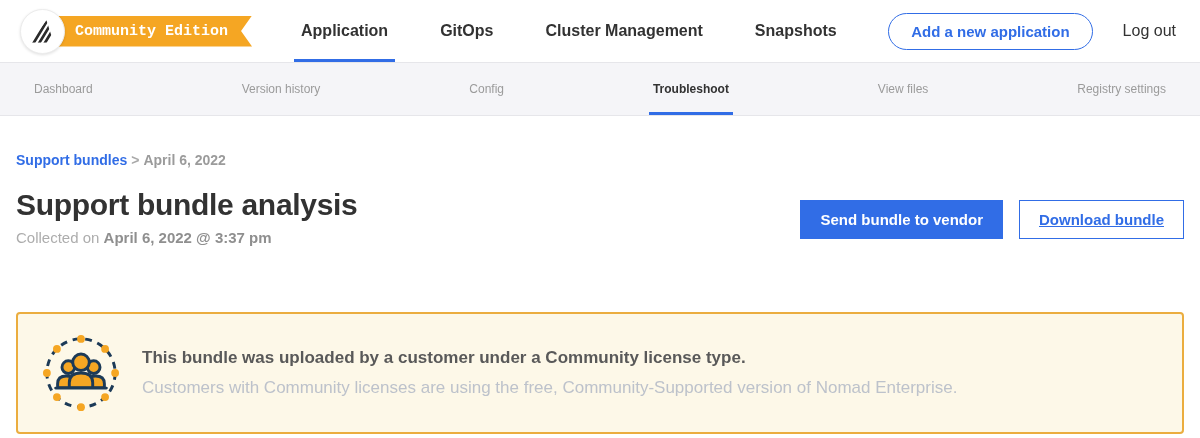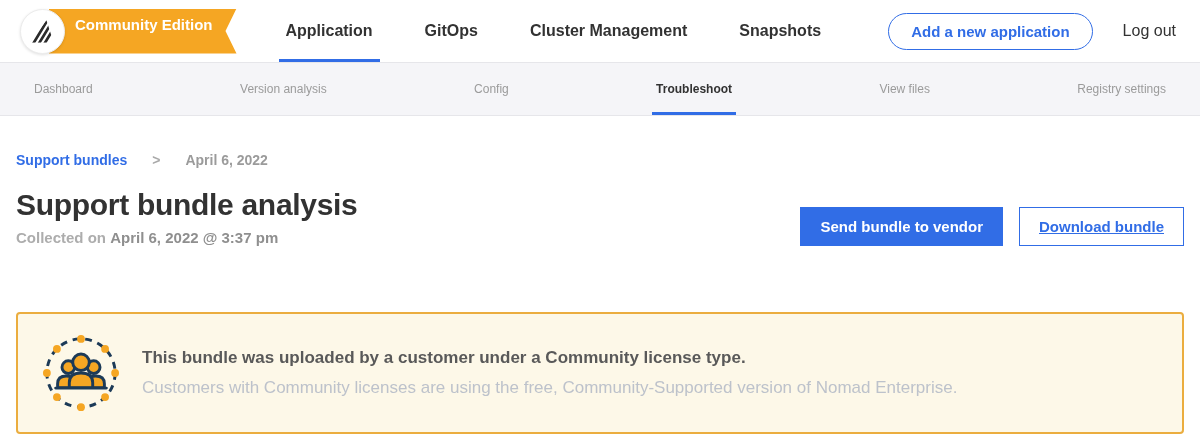--- a/index.html
+++ b/index.html
@@ -17,21 +17,21 @@
     width:1200px;height:438px;overflow:hidden;background:#fff;
     font-family:"Liberation Sans","DejaVu Sans",sans-serif;
     -webkit-font-smoothing:antialiased;
   }
 
   
   .topnav{
     height:62px;display:flex;align-items:center;
     padding:0 24px 0 20px;background:#fff;position:relative;
   }
-  .brand{display:flex;position:relative;flex:0 0 auto;}
+  .brand{display:flex;align-items:center;position:relative;flex:0 0 auto;font-family:Liberation Mono, monospace;}
   .logo-circle{
     width:45px;height:45px;border-radius:50%;background:#fff;
     border:1px solid #ececec;box-shadow:0 1px 3px rgba(0,0,0,.12);
     display:flex;align-items:center;justify-content:center;
     position:relative;z-index:2;cursor:pointer;
   }
   .ce-badge{
     margin-left:-16px;z-index:1;background:var(--badge-yellow);
     color:#fff;font-size:15px;font-weight:bold;
     padding:7px 24px 7px 26px;white-space:nowrap;
@@ -66,32 +66,32 @@
     font-size:12px;color:var(--muted-text);cursor:pointer;white-space:nowrap;
   }
   .subnav-item.active{color:var(--dark-text);font-weight:600;}
   .subnav-item.active::after{
     content:"";position:absolute;left:0;right:0;bottom:0;height:3px;
     background:var(--accent-blue);
   }
 
   
   .main{padding:0 16px;}
-  .breadcrumb{margin-top:36px;display:flex;align-items:center;gap:25px;font-size:14px;font-weight:bold;}
+  .breadcrumb{margin-top:36px;display:flex;align-items:center;gap:4px;font-size:14px;font-weight:bold;}
   .breadcrumb-link{color:var(--accent-blue);cursor:pointer;}
   .breadcrumb-sep{color:#A9A9A9;font-weight:bold;}
   .breadcrumb-current{color:var(--muted-text);}
 
-  .title-row{margin-top:20px;display:flex;justify-content:space-between;align-items:flex-end;gap:14px;}
+  .title-row{margin-top:20px;display:flex;justify-content:space-between;align-items:center;gap:14px;}
   .page-title{
     margin:0;font-size:30px;font-weight:bold;color:var(--dark-text);
     letter-spacing:-.3px;line-height:1.1;
   }
   .collected{margin:8px 0 0;font-size:15px;}
-  .collected-prefix{color:#ADADAD;font-weight:bold;}
+  .collected-prefix{color:#ADADAD;font-weight:normal;}
   .collected-date{color:#8F8F8F;font-weight:bold;}
   .actions{display:flex;gap:16px;margin-top:4px;}
   .btn{
     font-family:inherit;font-size:15px;font-weight:bold;border-radius:0;
     padding:10px 19px;cursor:pointer;white-space:nowrap;
   }
   .btn-primary{background:var(--accent-blue);border:1px solid var(--accent-blue);color:#fff;}
   .btn-secondary{background:#fff;border:1px solid var(--accent-blue);color:var(--accent-blue);text-decoration:underline;}
 
   
@@ -135,21 +135,21 @@
   </nav>
 
   <div class="topnav-right">
     <button class="add-app-btn">Add a new application</button>
     <span class="logout">Log out</span>
   </div>
 </header>
 
 <nav class="subnav">
   <div class="subnav-item">Dashboard</div>
-  <div class="subnav-item">Version analysis</div>
+  <div class="subnav-item">Version history</div>
   <div class="subnav-item">Config</div>
   <div class="subnav-item active">Troubleshoot</div>
   <div class="subnav-item">View files</div>
   <div class="subnav-item">Registry settings</div>
 </nav>
 
 <main class="main">
 
   <div class="breadcrumb">
     <span class="breadcrumb-link">Support bundles</span>

